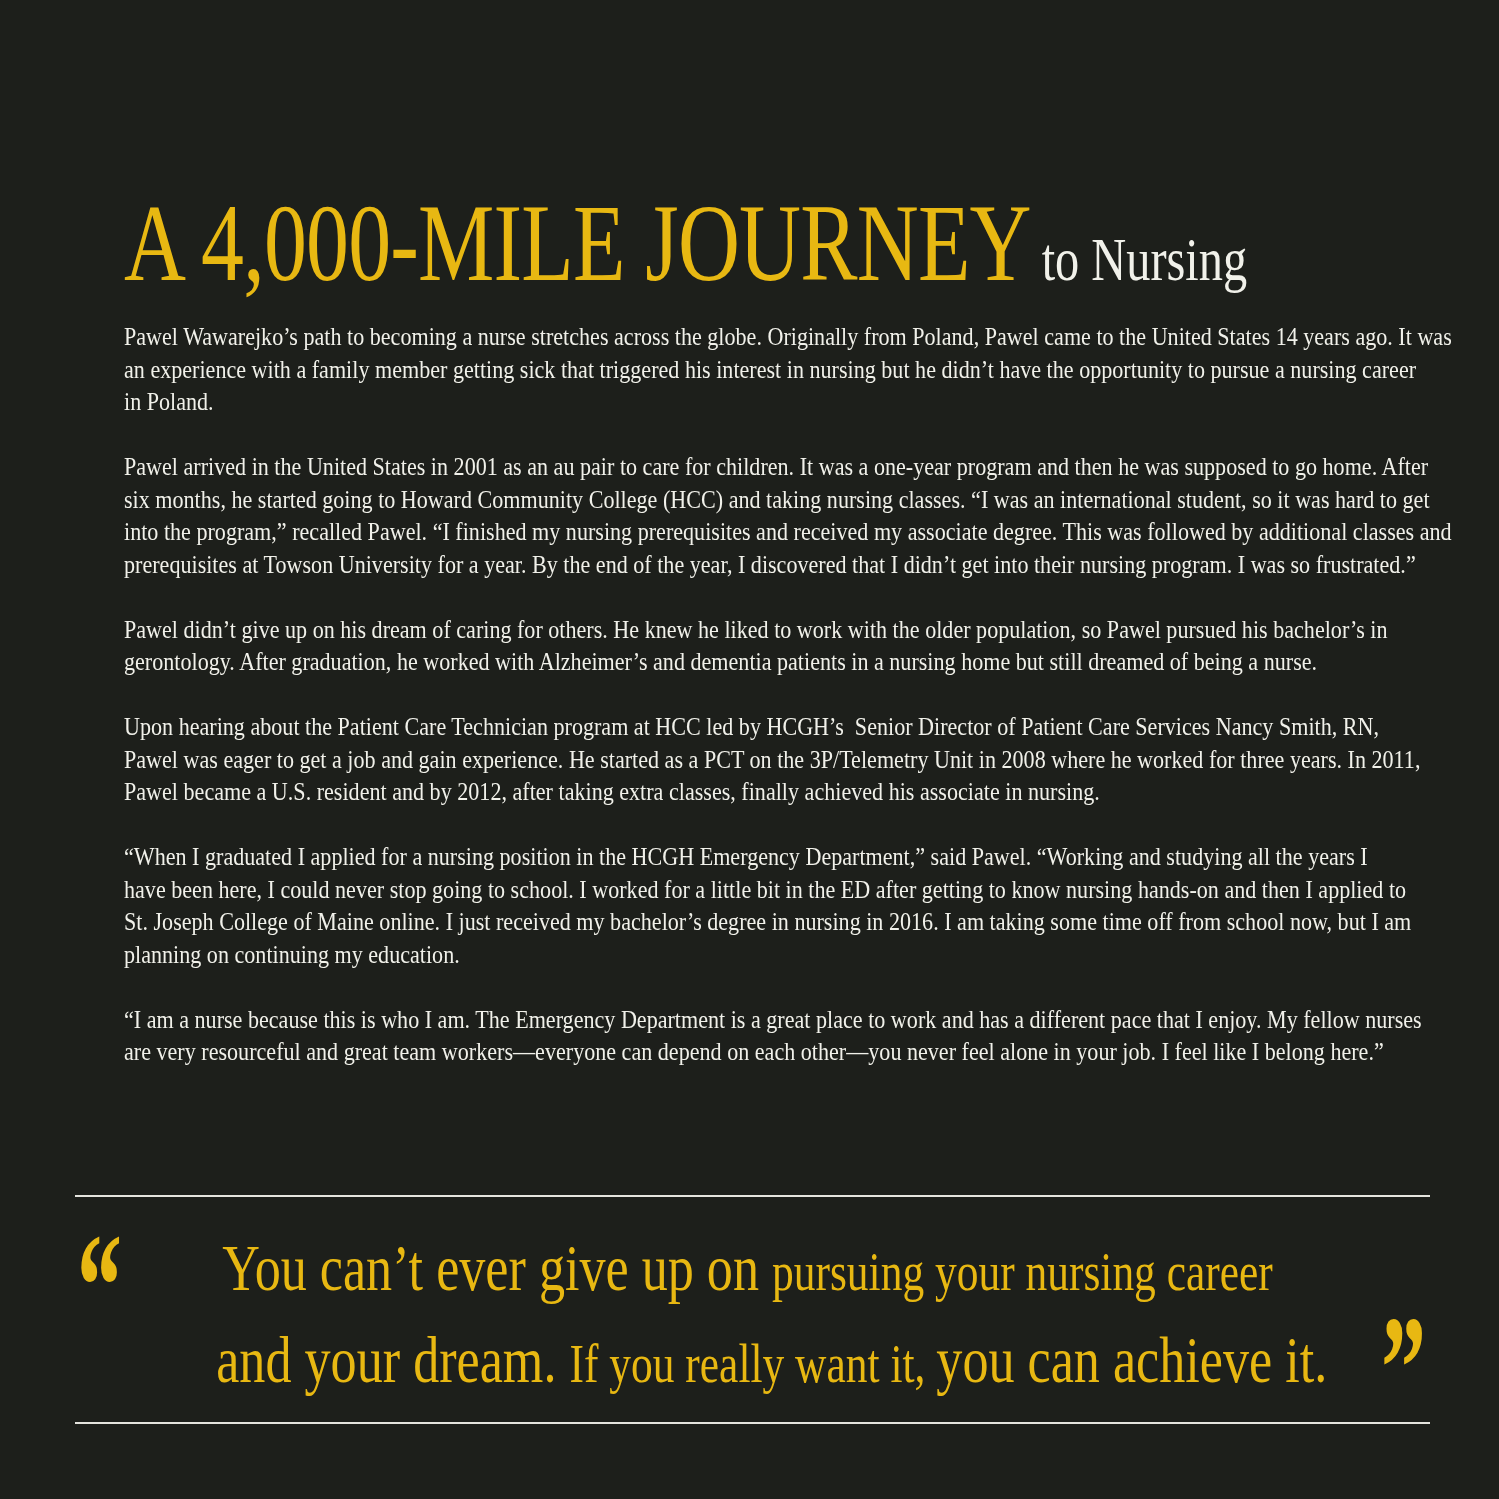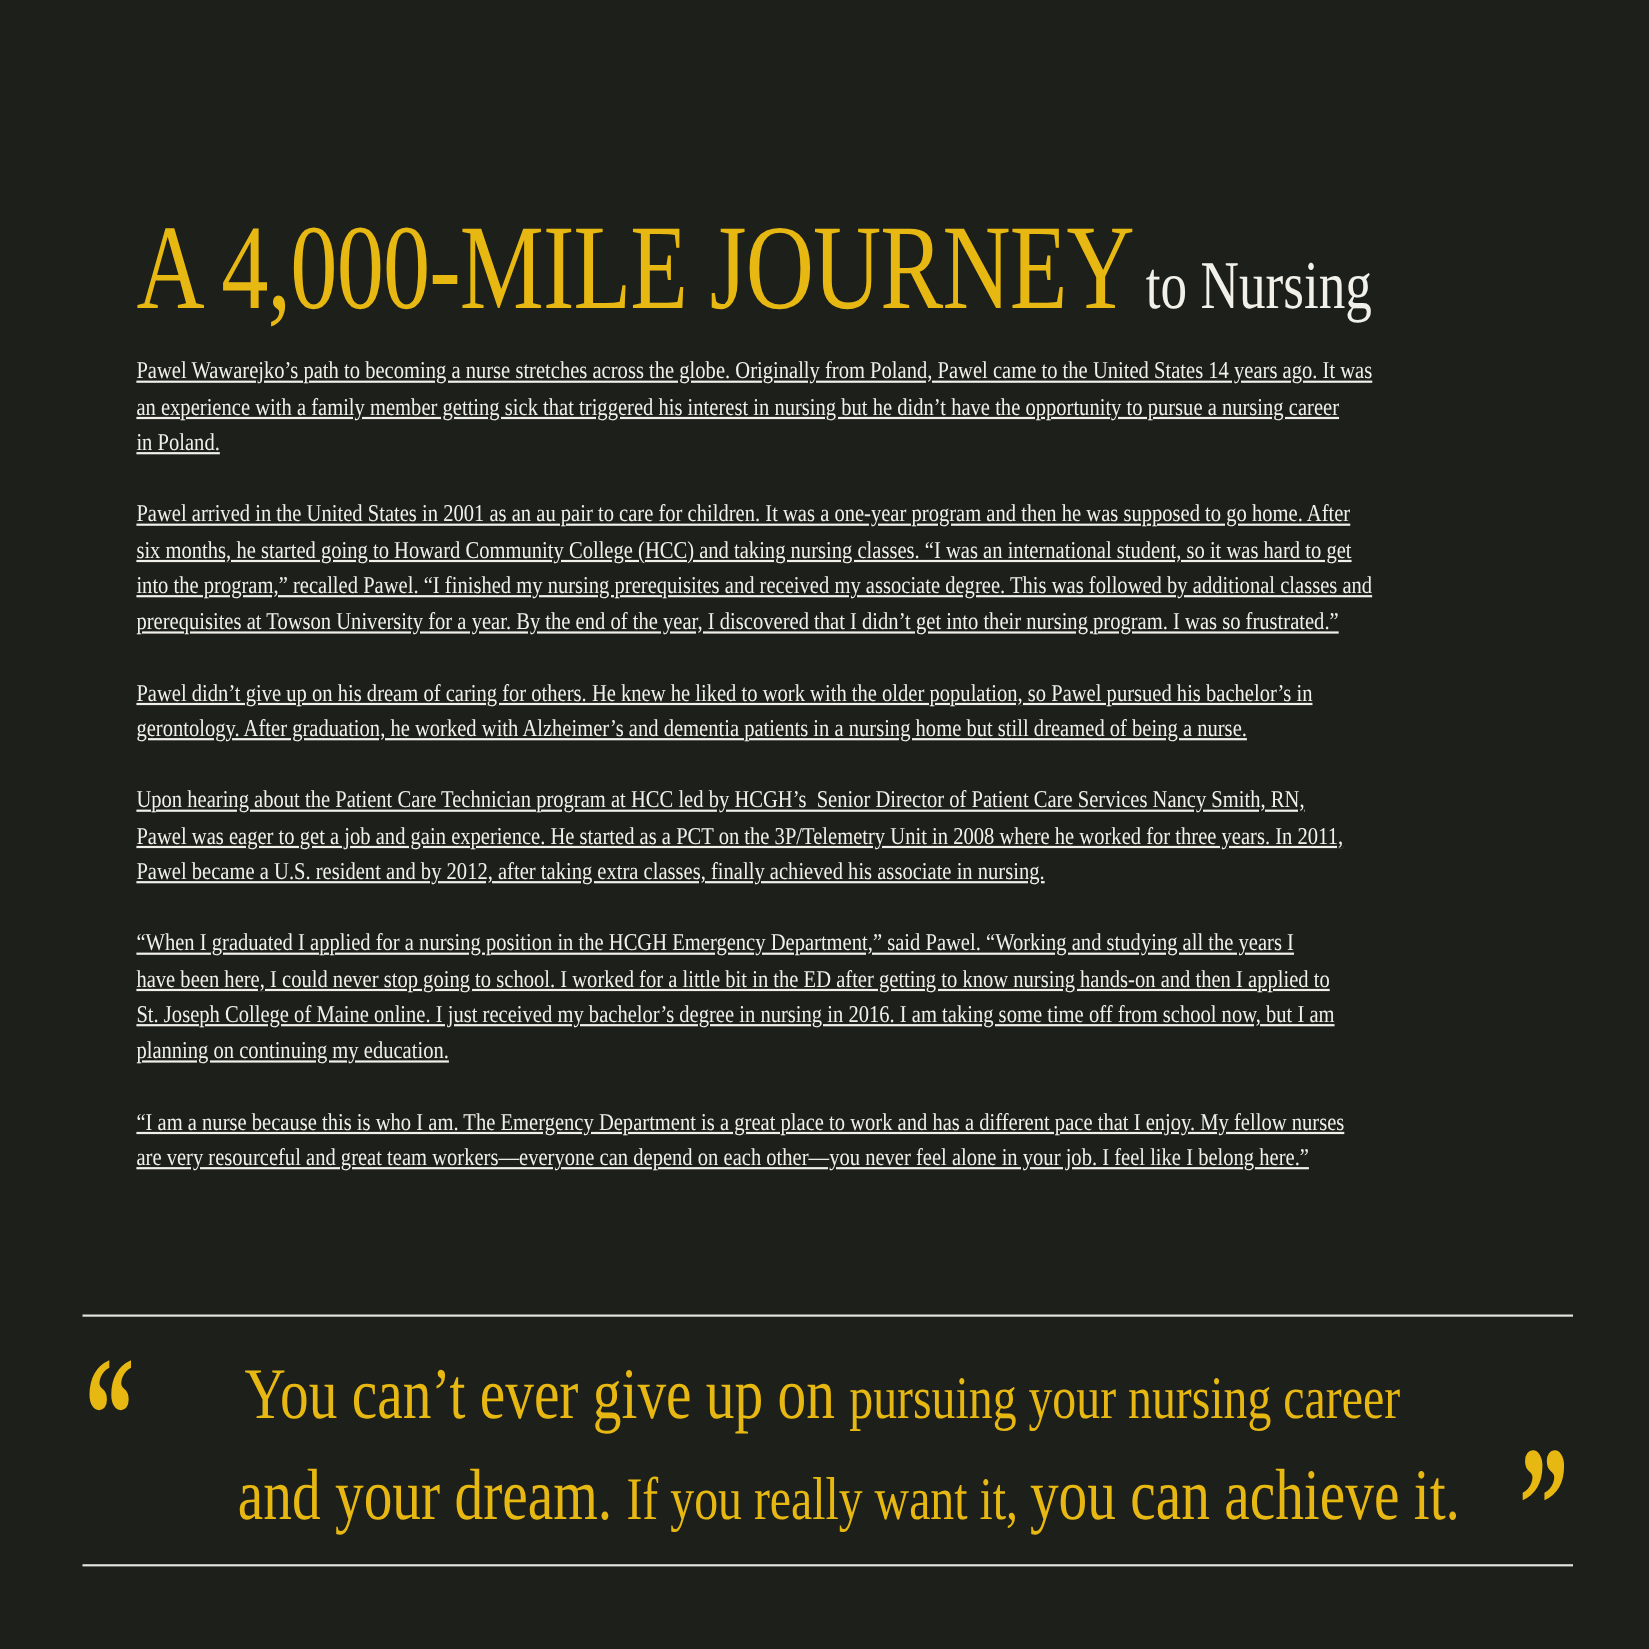--- a/index.html
+++ b/index.html
@@ -18,21 +18,21 @@
   .masthead{position:absolute;left:124px;top:188px;width:1340px;}
   .title{
     margin:0;font-weight:400;white-space:nowrap;
     line-height:110px;
     transform:scaleX(0.78);transform-origin:left bottom;
   }
   .title-main{font-size:110px;color:var(--gold);letter-spacing:-1px;}
   .title-suffix{font-size:62px;color:var(--ink);margin-left:14px;}
   
   .article{position:absolute;left:124px;top:321px;width:1330px;}
-  .para{margin:0 0 32.5px 0;padding:0;color:var(--ink);font-size:22px;line-height:32.5px;text-decoration:underline;}
+  .para{margin:0 0 32.5px 0;padding:0;color:var(--ink);font-size:26px;line-height:32.5px;}
   .para .line{
     display:block;white-space:nowrap;
     transform:scaleX(0.85);transform-origin:left center;
   }
   
   .pullquote-section{position:absolute;left:75px;top:1195px;width:1355px;height:229px;}
   .rule{position:absolute;left:0;right:0;height:2px;background:var(--rule);}
   .rule-top{top:0;}
   .rule-bottom{top:227px;}
   .pq-lines{position:absolute;left:0;right:10px;top:35px;color:var(--gold);}

